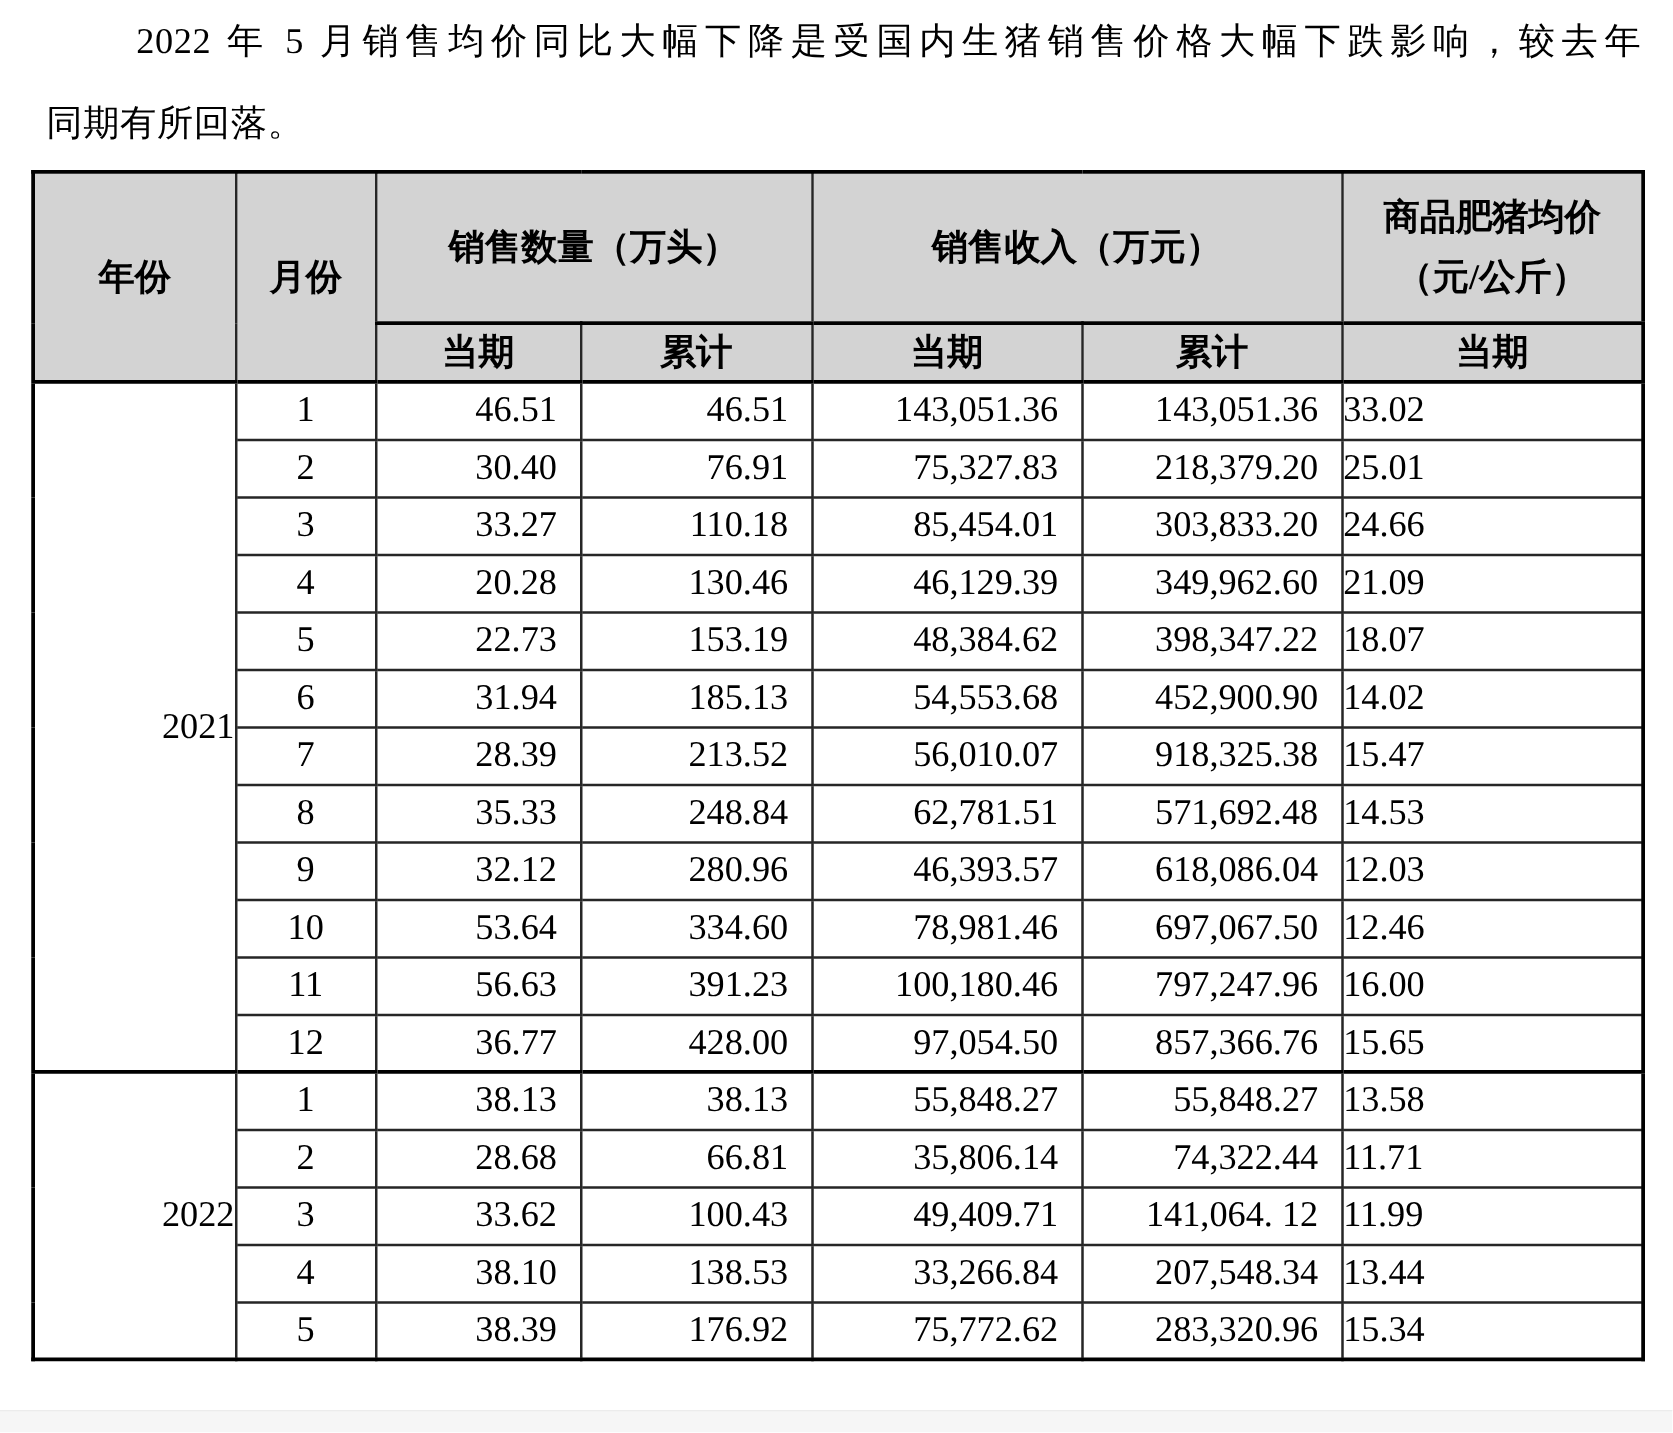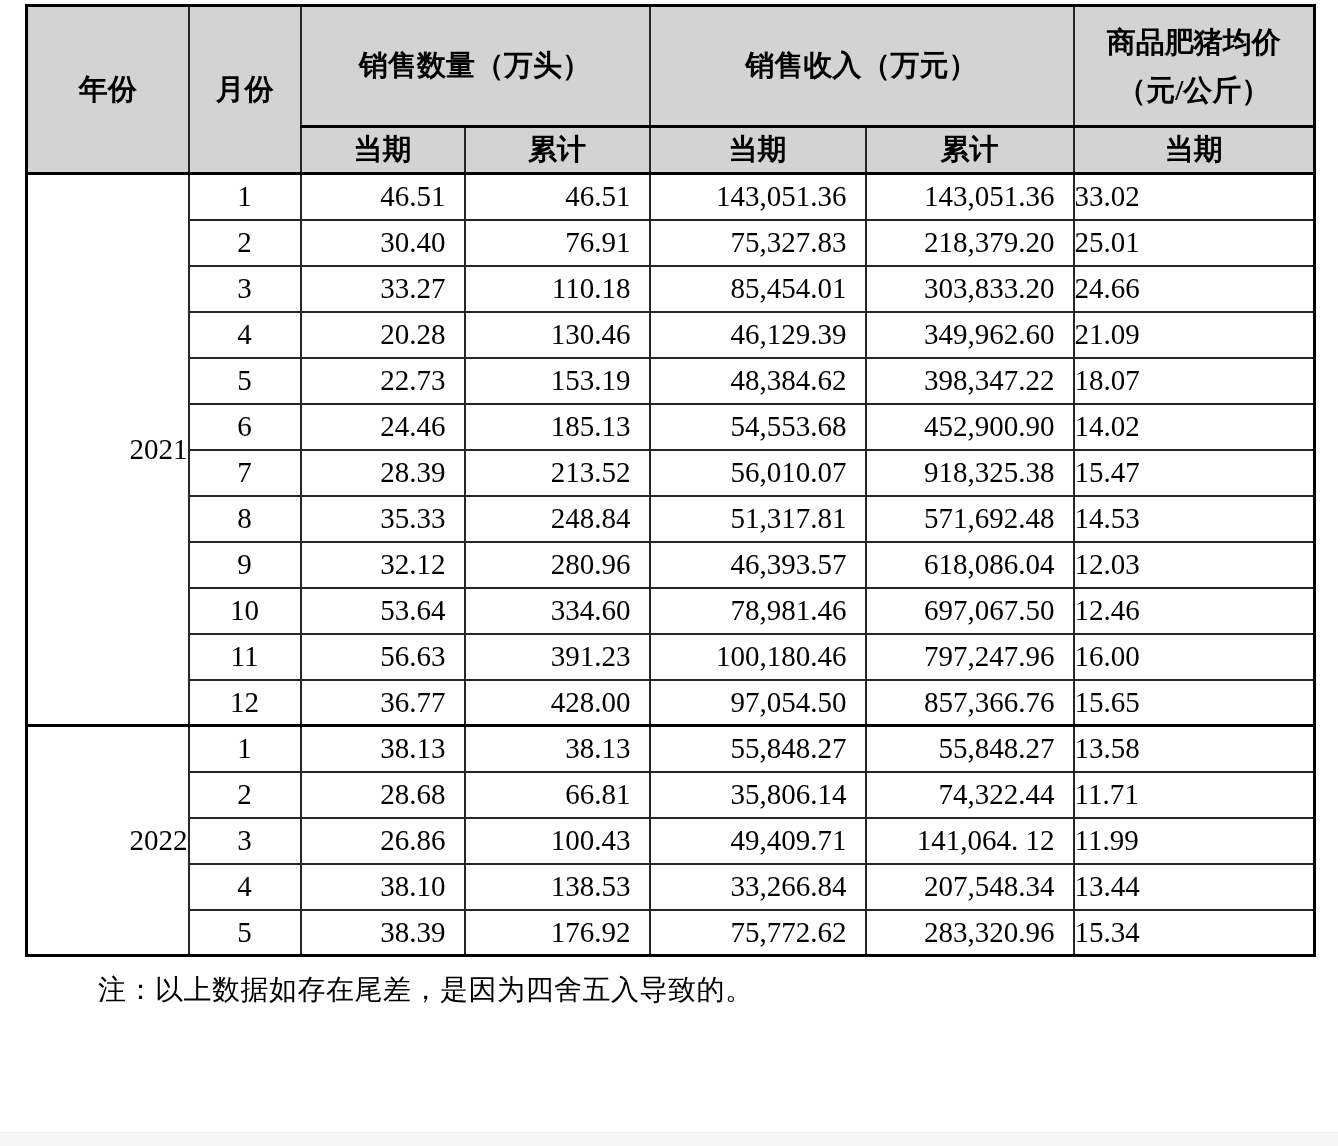--- a/index.html
+++ b/index.html
@@ -75,20 +75,24 @@
     width: 1338px; height: 17px;
     background: #f6f6f6;
     border-top: 1px solid #ececec;
   }
 </style>
 </head>
 <body>
 
 <div class="page">
 
+  <div class="intro">
+    <div class="line1">2022 年 5 月销售均价同比大幅下降是受国内生猪销售价格大幅下跌影响，较去年</div>
+    <div class="line2">同期有所回落。</div>
+  </div>
 
   <table class="sales">
     <colgroup>
       <col style="width:162px">
       <col style="width:112px">
       <col style="width:164px">
       <col style="width:185px">
       <col style="width:216px">
       <col style="width:208px">
       <col style="width:241px">
@@ -149,39 +153,39 @@
         <tr>
           <td class="month-cell">5</td>
           <td class="num">22.73</td>
           <td class="num">153.19</td>
           <td class="num">48,384.62</td>
           <td class="num">398,347.22</td>
           <td class="price">18.07</td>
         </tr>
         <tr>
           <td class="month-cell">6</td>
-          <td class="num">24.46</td>
+          <td class="num">31.94</td>
           <td class="num">185.13</td>
           <td class="num">54,553.68</td>
           <td class="num">452,900.90</td>
           <td class="price">14.02</td>
         </tr>
         <tr>
           <td class="month-cell">7</td>
           <td class="num">28.39</td>
           <td class="num">213.52</td>
           <td class="num">56,010.07</td>
           <td class="num">918,325.38</td>
           <td class="price">15.47</td>
         </tr>
         <tr>
           <td class="month-cell">8</td>
           <td class="num">35.33</td>
           <td class="num">248.84</td>
-          <td class="num">51,317.81</td>
+          <td class="num">62,781.51</td>
           <td class="num">571,692.48</td>
           <td class="price">14.53</td>
         </tr>
         <tr>
           <td class="month-cell">9</td>
           <td class="num">32.12</td>
           <td class="num">280.96</td>
           <td class="num">46,393.57</td>
           <td class="num">618,086.04</td>
           <td class="price">12.03</td>
@@ -222,21 +226,21 @@
         <tr>
           <td class="month-cell">2</td>
           <td class="num">28.68</td>
           <td class="num">66.81</td>
           <td class="num">35,806.14</td>
           <td class="num">74,322.44</td>
           <td class="price">11.71</td>
         </tr>
         <tr>
           <td class="month-cell">3</td>
-          <td class="num">26.86</td>
+          <td class="num">33.62</td>
           <td class="num">100.43</td>
           <td class="num">49,409.71</td>
           <td class="num">141,064. 12</td>
           <td class="price">11.99</td>
         </tr>
         <tr>
           <td class="month-cell">4</td>
           <td class="num">38.10</td>
           <td class="num">138.53</td>
           <td class="num">33,266.84</td>
@@ -247,17 +251,16 @@
           <td class="month-cell">5</td>
           <td class="num">38.39</td>
           <td class="num">176.92</td>
           <td class="num">75,772.62</td>
           <td class="num">283,320.96</td>
           <td class="price">15.34</td>
         </tr>
       </tbody>
   </table>
 
-  <div class="footnote">注：以上数据如存在尾差，是因为四舍五入导致的。</div>
 
   <div class="bottom-strip"></div>
 
 </div>
 
 </body></html>

